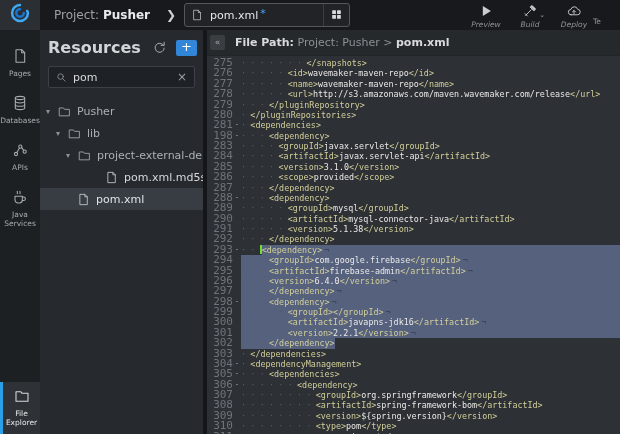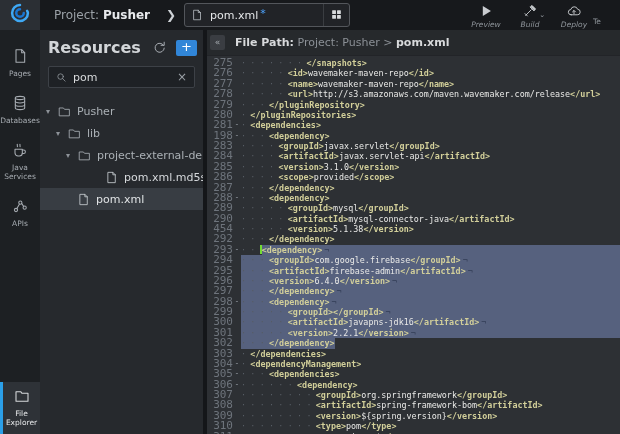--- a/index.html
+++ b/index.html
@@ -79,21 +79,21 @@
   .filebar b{color:#d8dadc;}
   .filebar .fp-strong{color:#d8dadc;font-weight:bold;}
 
   .code-area{flex:1;overflow:hidden;padding-top:2px;
              font-family:"DejaVu Sans Mono","Liberation Mono",monospace;font-size:8.4px;}
   .cl{display:flex;height:10.38px;line-height:10.38px;}
   .ln{width:26px;flex:none;text-align:right;color:#6e747c;font-size:11px;}
   .fd{width:8px;flex:none;text-align:center;color:#8b9198;font-size:8px;}
   .code{flex:1;min-width:0;display:flex;white-space:nowrap;overflow:hidden;}
   .dots{color:#565c64;letter-spacing:4.3px;flex:none;}
-  .tag{color:#d2cf9a;font-weight:bold;}
+  .tag{color:#d2cf9a;}
   .val{color:#e9e9e7;}
   .rest{display:flex;}
   .code.sel-full{background:#56617e;}
   .code.sel-full .rest{flex:1;}
   .code.sel-start .rest{flex:1;background:#56617e;}
   .code.sel-end .rest{background:#56617e;}
   .caret{width:2px;height:9px;align-self:center;background:#74dd33;flex:none;}
   .nl{color:#323c55;margin-left:2px;}
 </style>
 </head>
@@ -182,34 +182,34 @@
             <span><svg viewBox="0 0 24 24" fill="none" stroke="currentColor" stroke-width="1.6" stroke-linecap="round" stroke-linejoin="round">
                 <ellipse cx="12" cy="4.5" rx="7" ry="2.4"></ellipse>
                 <path d="M5 4.5v5c0 1.3 3.1 2.4 7 2.4s7-1.1 7-2.4v-5"></path>
                 <path d="M5 9.5v5c0 1.3 3.1 2.4 7 2.4s7-1.1 7-2.4v-5"></path>
                 <path d="M5 14.5v5c0 1.3 3.1 2.4 7 2.4s7-1.1 7-2.4v-5"></path>
               </svg></span>
             <span>Databases</span>
           </div>
           <div class="rail-item">
             <span><svg viewBox="0 0 24 24" fill="none" stroke="currentColor" stroke-width="1.6" stroke-linecap="round" stroke-linejoin="round">
-                <path d="M4.5 11h11v5.5a4.5 4.5 0 0 1-4.5 4.5H9a4.5 4.5 0 0 1-4.5-4.5z"></path>
-                <path d="M15.5 12h2a2.6 2.6 0 0 1 0 5.2h-2"></path>
-                <path d="M8 3.5c-1 1.5 1 2 0 3.5M12 3.5c-1 1.5 1 2 0 3.5"></path>
-              </svg></span>
-            <span>Java Services</span>
-          </div>
-          <div class="rail-item">
-            <span><svg viewBox="0 0 24 24" fill="none" stroke="currentColor" stroke-width="1.6" stroke-linecap="round" stroke-linejoin="round">
                 <circle cx="6" cy="18" r="2.4"></circle>
                 <circle cx="12.5" cy="7" r="2.4"></circle>
                 <circle cx="19" cy="14.5" r="2.4"></circle>
                 <path d="M7.3 15.9l3.8-6.5M14.6 8.3l3 4.6"></path>
               </svg></span>
             <span>APIs</span>
+          </div>
+          <div class="rail-item">
+            <span><svg viewBox="0 0 24 24" fill="none" stroke="currentColor" stroke-width="1.6" stroke-linecap="round" stroke-linejoin="round">
+                <path d="M4.5 11h11v5.5a4.5 4.5 0 0 1-4.5 4.5H9a4.5 4.5 0 0 1-4.5-4.5z"></path>
+                <path d="M15.5 12h2a2.6 2.6 0 0 1 0 5.2h-2"></path>
+                <path d="M8 3.5c-1 1.5 1 2 0 3.5M12 3.5c-1 1.5 1 2 0 3.5"></path>
+              </svg></span>
+            <span>Java Services</span>
           </div>
         </div>
       <div class="rail-bottom">
         <span><svg viewBox="0 0 24 24" fill="none" stroke="currentColor" stroke-width="1.6" stroke-linecap="round" stroke-linejoin="round">
               <path d="M3 5.5h7l2 2.5h9v12H3z"></path>
             </svg></span>
         <span>File Explorer</span>
       </div>
     </nav>
 
@@ -463,21 +463,21 @@
             <div class="code">
               <span class="dots">·····</span>
               <span class="rest">
                 <span class="tag">&lt;artifactId&gt;</span>
                 <span class="val">mysql-connector-java</span>
                 <span class="tag">&lt;/artifactId&gt;</span>
               </span>
             </div>
           </div>
           <div class="cl">
-            <span class="ln">454</span>
+            <span class="ln">291</span>
             <span class="fd"></span>
             <div class="code">
               <span class="dots">·····</span>
               <span class="rest">
                 <span class="tag">&lt;version&gt;</span>
                 <span class="val">5.1.38</span>
                 <span class="tag">&lt;/version&gt;</span>
               </span>
             </div>
           </div>

